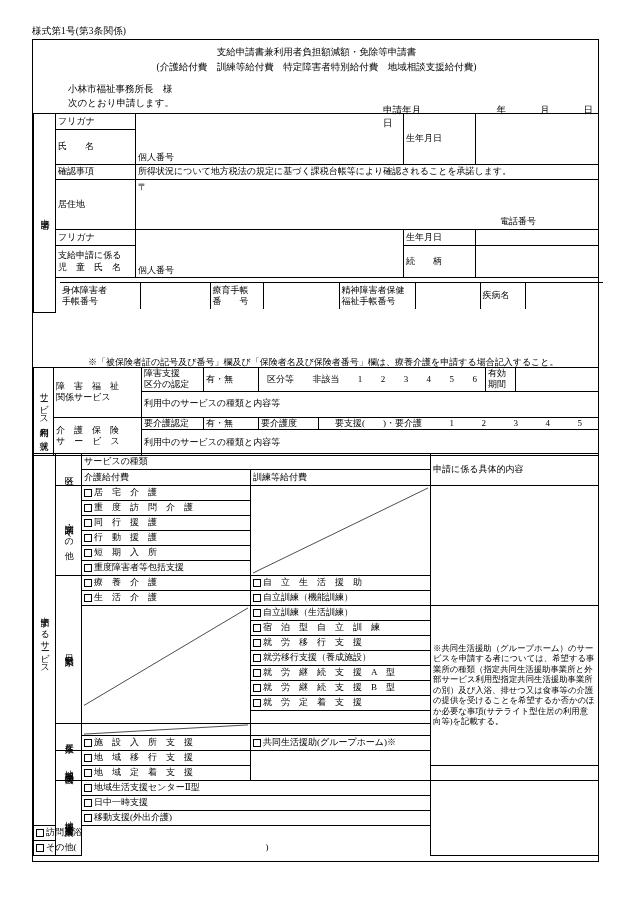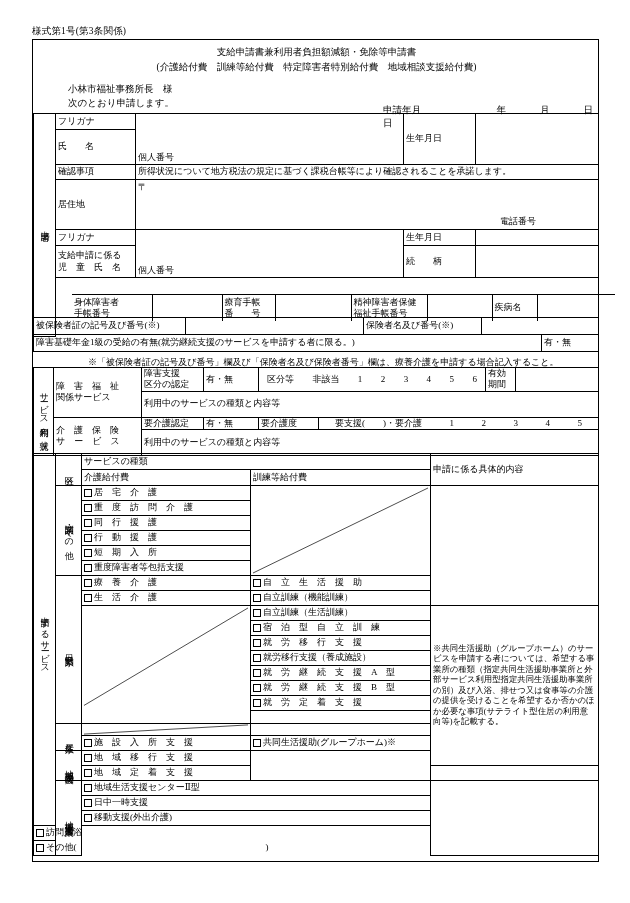--- a/index.html
+++ b/index.html
@@ -244,21 +244,21 @@
         <td rowspan="2" class="notop" style="vertical-align:bottom;padding-bottom:1px;height:32px">
           <span>個人番号</span>
         </td>
       </tr>
       <tr>
         <td class="ctr" style="height:15px">続　　柄</td>
         <td></td>
       </tr>
       <tr>
         <td colspan="4" style="padding:0;border:none">
-          <table class="grid" style="position:relative;width:100%;left:0;top:0;margin:16px">
+          <table class="grid" style="position:relative;width:100%;left:0;top:0;margin:4px">
             <colgroup>
               <col style="width:80px">
                 <col style="width:70px">
                 <col style="width:53px">
               <col style="width:76px">
                 <col style="width:76px">
                 <col style="width:65px">
               <col style="width:45px">
                 <col style="width:78px">
             </colgroup>
@@ -282,41 +282,20 @@
               <td class="ctr" style="border-bottom:none">疾病名</td>
               <td style="border-right:none;border-bottom:none"></td>
             </tr>
           </tbody>
             </table>
         </td>
       </tr>
     </tbody>
   </table>
 
-  <table class="grid" id="tbl-insurance">
-    <colgroup>
-      <col style="width:152px">
-        <col style="width:178px">
-        <col style="width:118px">
-      <col style="width:60px">
-        <col style="width:57px">
-    </colgroup>
-    <tbody>
-      <tr>
-        <td class="ctr" style="height:17px">被保険者証の記号及び番号(※)</td>
-        <td></td>
-        <td class="ctr">保険者名及び番号(※)</td>
-        <td colspan="2"></td>
-      </tr>
-      <tr>
-        <td colspan="4" class="ctr" style="height:17px">障害基礎年金1級の受給の有無(就労継続支援のサービスを申請する者に限る。)</td>
-        <td class="ctr">有・無</td>
-      </tr>
-    </tbody>
-  </table>
 
   <div class="note-line">※「被保険者証の記号及び番号」欄及び「保険者名及び保険者番号」欄は、療養介護を申請する場合記入すること。</div>
 
   <table class="grid" id="tbl-usage">
     <colgroup>
       <col style="width:20px">
         <col style="width:88px">
         <col style="width:62px">
       <col style="width:55px">
         <col style="width:60px">

